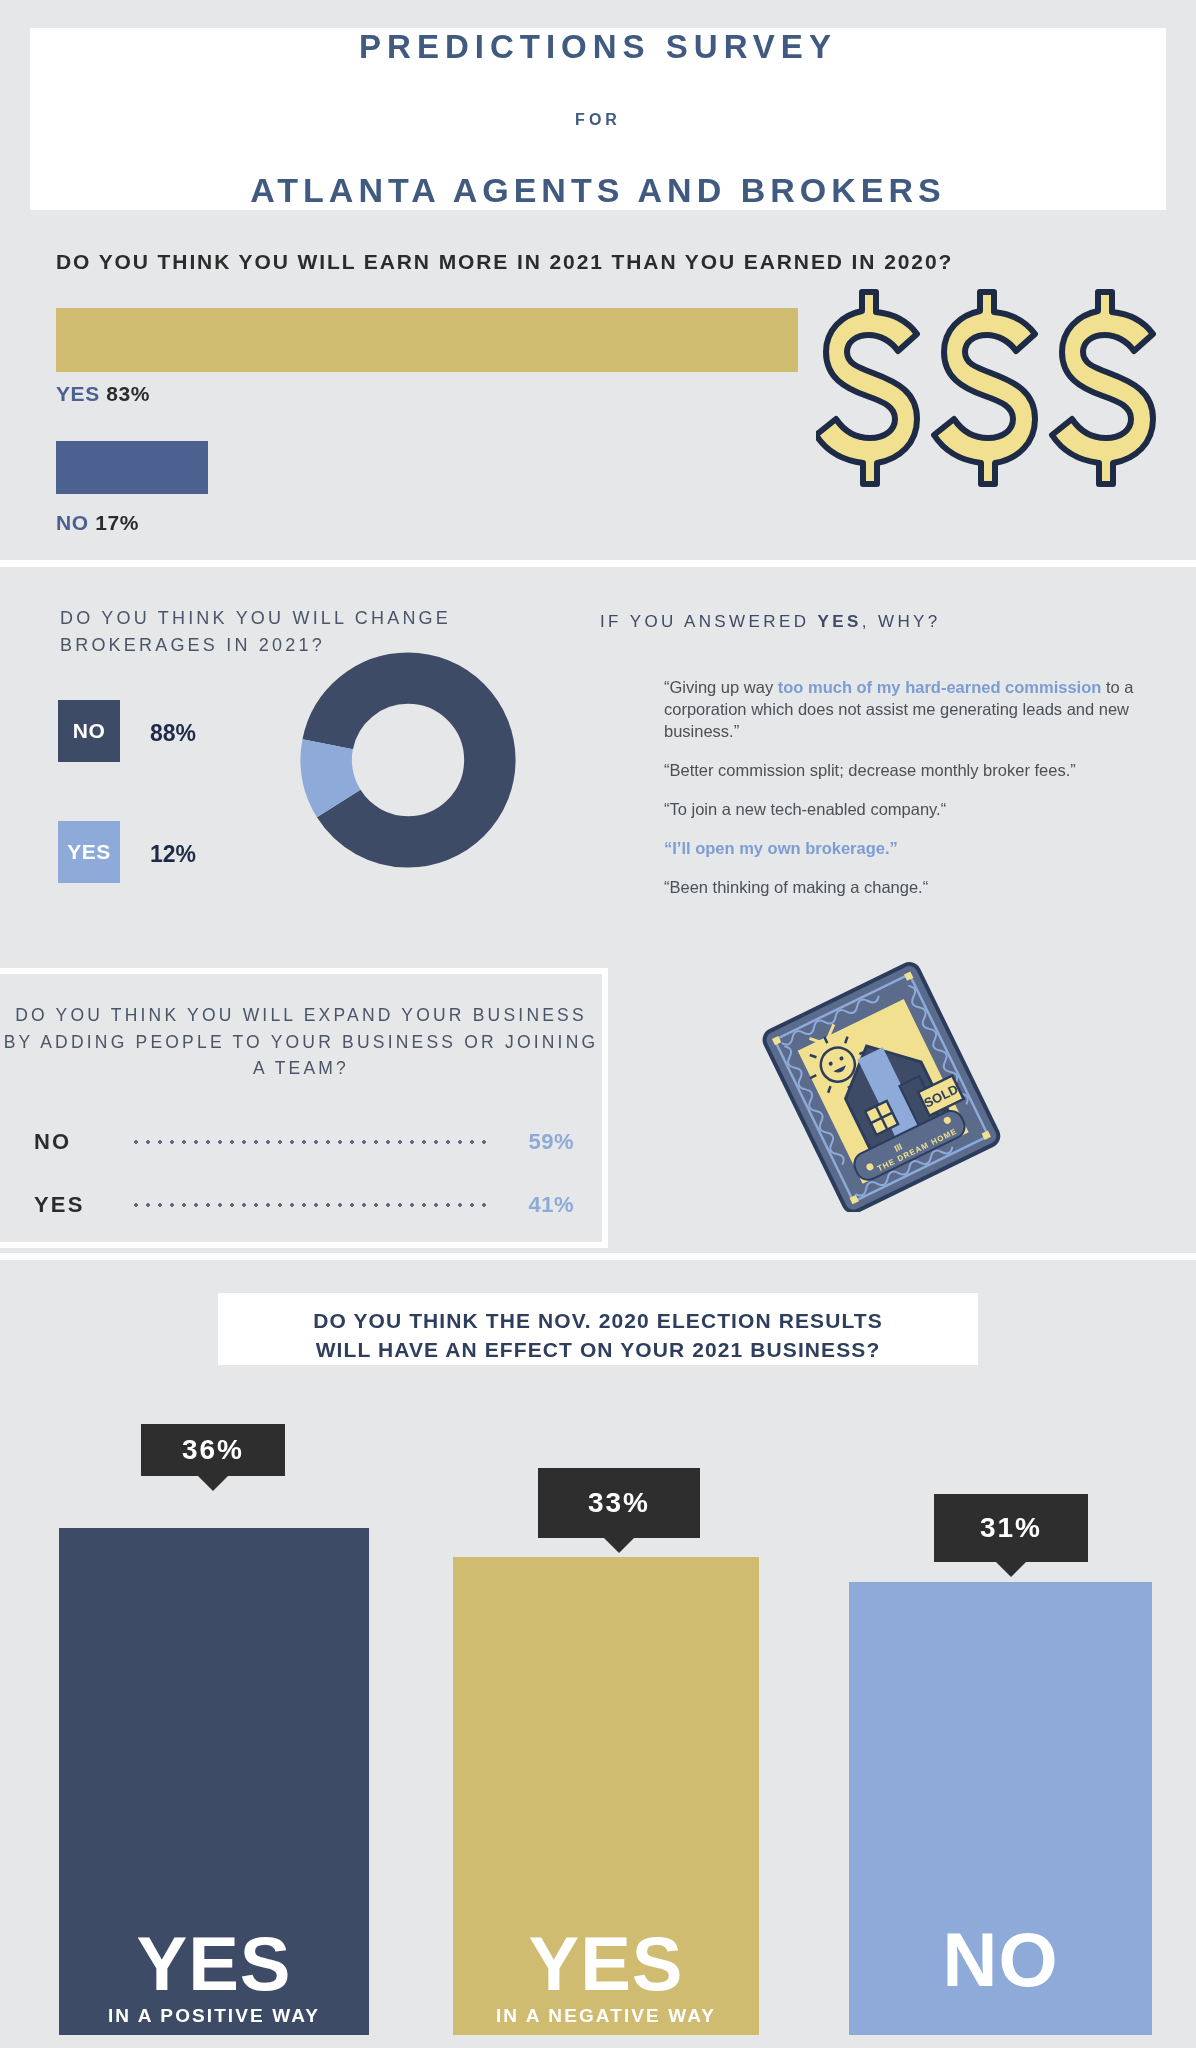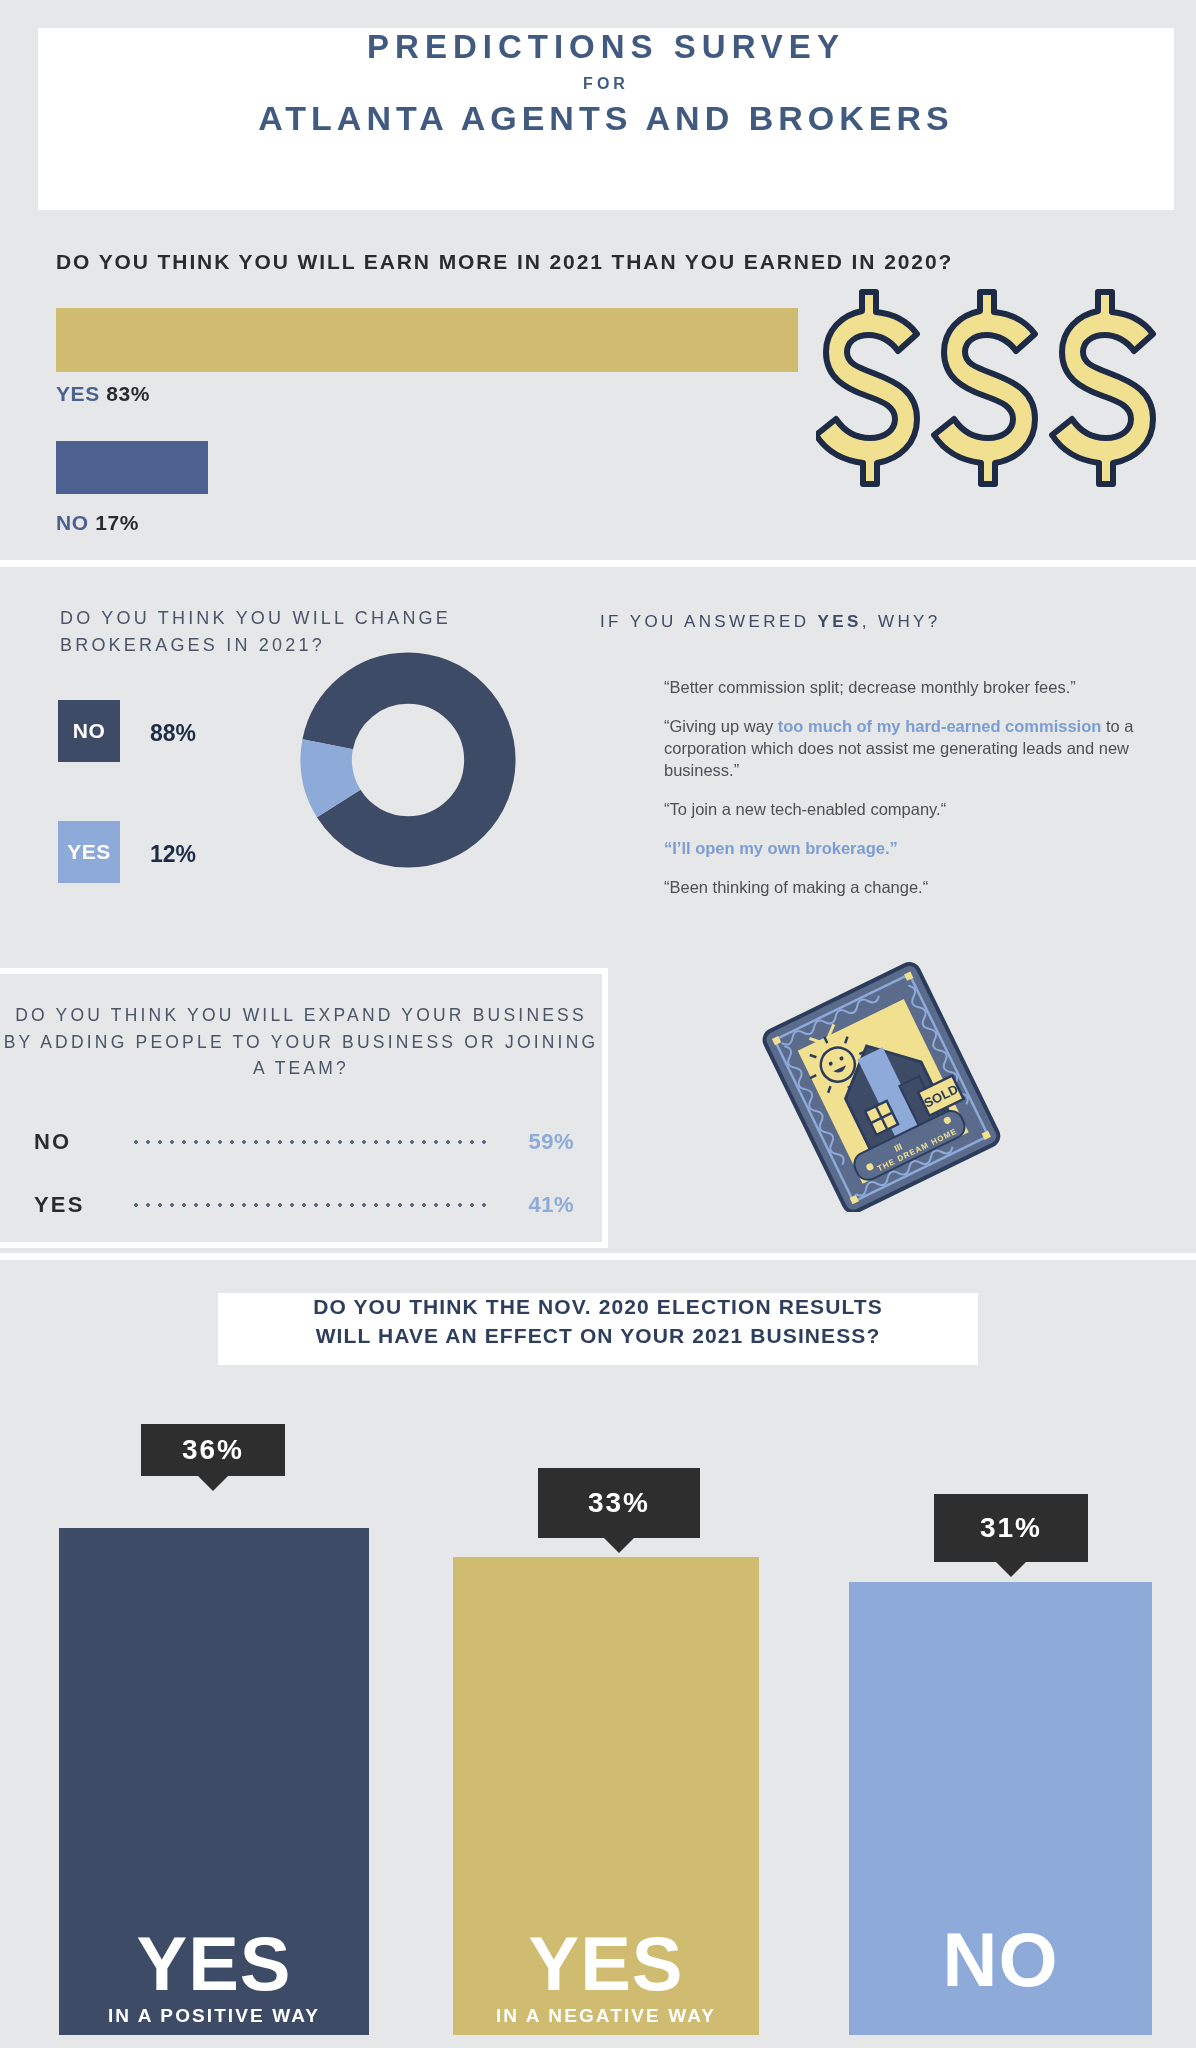--- a/index.html
+++ b/index.html
@@ -10,21 +10,21 @@
     position:relative;
     overflow:hidden;
     -webkit-font-smoothing:antialiased;
   }
   .page { position:relative; width:1196px; height:2048px; }
 
   
   .header-card{
     position:absolute; left:30px; top:28px; width:1136px; height:182px;
     background:#ffffff;
-    display:flex; flex-direction:column; align-items:center; justify-content:flex-start;margin-left:8px;
+    display:flex; flex-direction:column; align-items:center; justify-content:space-between;
   }
   .h-title{
     color:#415a80; font-weight:bold; font-size:33px;
     letter-spacing:6px; line-height:1.15; text-align:center;
   }
   .h-for{
     color:#415a80; font-weight:bold; font-size:16px;
     letter-spacing:4px; margin:9px 0 6px 0;
   }
   .h-sub{
@@ -112,21 +112,21 @@
     background-size: 12px 20px; background-position: 0 center; background-repeat: repeat-x;
   }
   .q3-pct{ color:#8daad8; font-weight:bold; font-size:22px; letter-spacing:.5px; width:72px; text-align:right;}
 
   
   .tarot{ position:absolute; left:726px; top:962px; width:310px; height:250px; }
 
   
   .q4-card{
     position:absolute; left:218px; top:1293px; width:760px; height:72px;
-    background:#ffffff; display:flex; align-items:flex-start; justify-content:center;
+    background:#ffffff; display:flex; align-items:flex-end; justify-content:center;
   }
   .q4-title{
     color:#2e3e5c; font-weight:bold; font-size:21px; letter-spacing:1.1px;
     line-height:1.38; text-align:center;
   }
   .big-bar{ position:absolute; }
   .big-bar .fill{
     position:absolute; left:0; bottom:0; width:100%;
     display:flex; flex-direction:column; justify-content:flex-end;
     align-items:center; box-sizing:border-box; padding-bottom:8px;
@@ -206,24 +206,24 @@
     <circle cx="21" cy="21" r="15.9155" fill="transparent" stroke="#3e4b66" stroke-width="10" stroke-dasharray="88 12" stroke-dashoffset="47"></circle>
     <circle cx="21" cy="21" r="15.9155" fill="transparent" stroke="#8daad8" stroke-width="10" stroke-dasharray="12 88" stroke-dashoffset="59"></circle>
   </svg>
 
   <div class="q2r-title">
     <span>IF YOU ANSWERED </span><b>YES</b><span>, WHY?</span>
   </div>
 
   <div class="quotes">
     <div class="quote">
+      <span>“Giving up way </span><span class="hl">too much of my hard-earned commission</span><span> to a corporation which does not assist me generating leads and new business.”</span>
+    </div>
+    <div class="quote">
       <span>“Better commission split; decrease monthly broker fees.”</span>
-    </div>
-    <div class="quote">
-      <span>“Giving up way </span><span class="hl">too much of my hard-earned commission</span><span> to a corporation which does not assist me generating leads and new business.”</span>
     </div>
     <div class="quote">
       <span>“To join a new tech-enabled company.“</span>
     </div>
     <div class="quote all-hl">
       <span>“I’ll open my own brokerage.”</span>
     </div>
     <div class="quote">
       <span>“Been thinking of making a change.“</span>
     </div>

